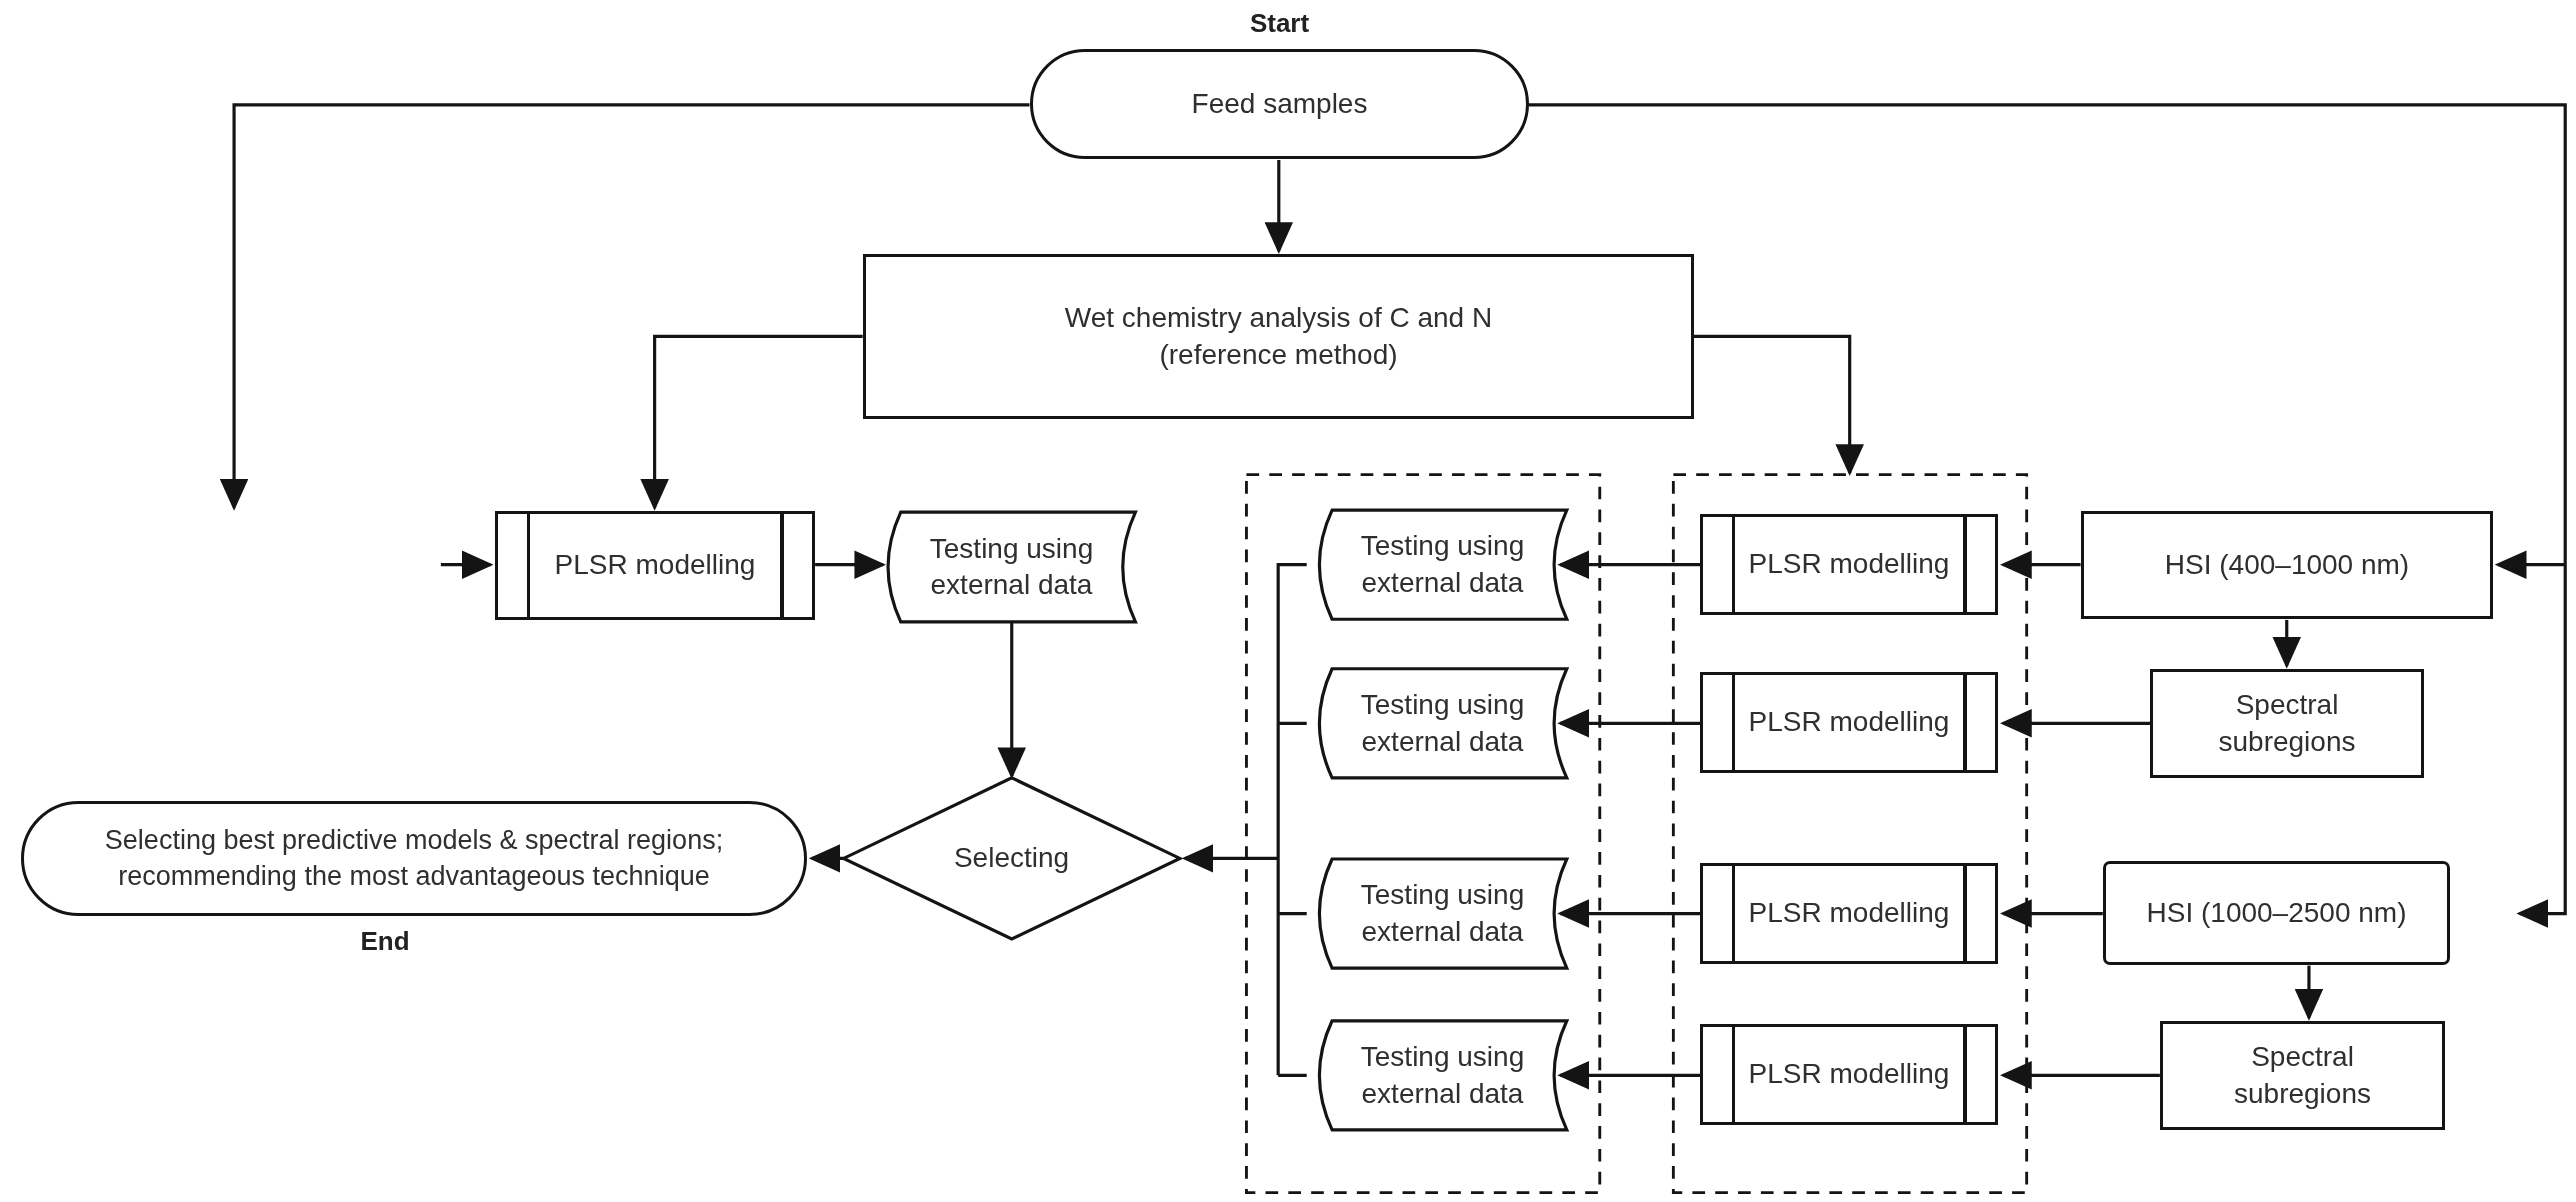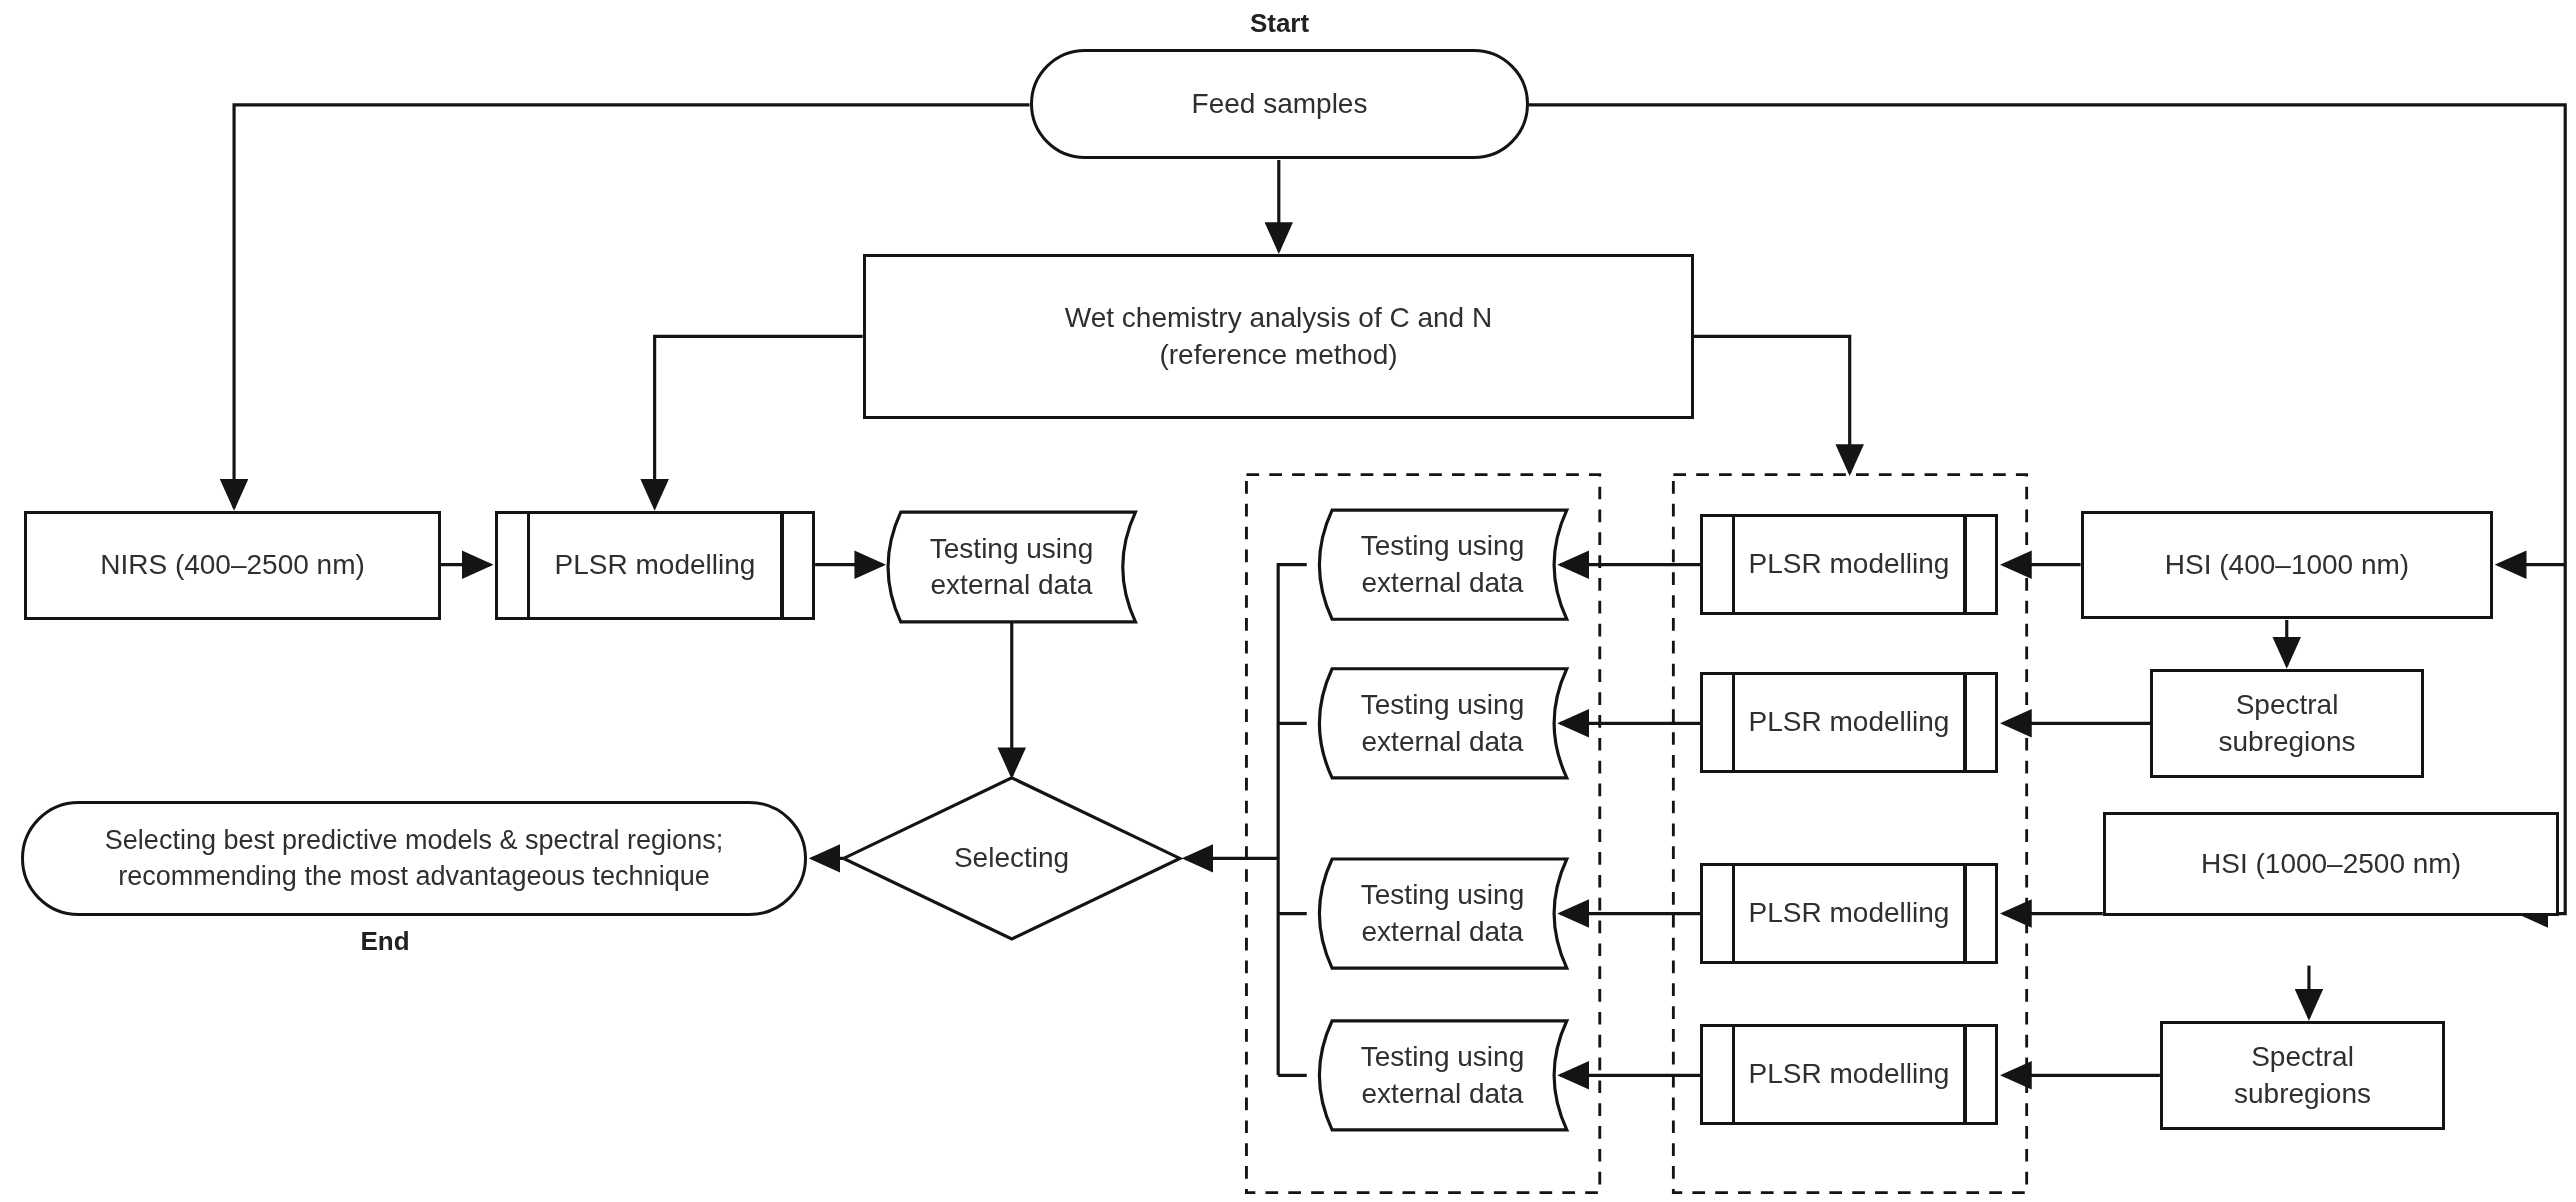--- a/index.html
+++ b/index.html
@@ -113,21 +113,20 @@
 
   <div class="lbl" style="left:1200px;top:5px;width:159px;height:37px;">Start</div>
 
   <div class="node rect two" style="left:863px;top:254px;width:831px;height:165px;">
     <span>Wet chemistry analysis of C and N</span>
     <span>(reference method)</span>
   </div>
 
   <div class="node stadium" style="left:1030px;top:49px;width:499px;height:110px;">Feed samples</div>
 
-  <div class="node rect" style="left:24px;top:511px;width:417px;height:109px;">NIRS (400–2500 nm)</div>
 
   <div class="node rect pre" style="left:495px;top:511px;width:320px;height:109px;">PLSR modelling</div>
 
   <div class="node txt two" style="left:888px;top:512px;width:247px;height:110px;">
     <span>Testing using</span>
     <span>external data</span>
   </div>
 
   <div class="node txt" style="left:907px;top:827px;width:209px;height:63px;">Selecting</div>
 
@@ -160,21 +159,21 @@
   <div class="node rect pre" style="left:1700px;top:863px;width:298px;height:101px;">PLSR modelling</div>
   <div class="node rect pre" style="left:1700px;top:1024px;width:298px;height:101px;">PLSR modelling</div>
 
   <div class="node rect" style="left:2081px;top:511px;width:412px;height:108px;">HSI (400–1000 nm)</div>
 
   <div class="node rect two" style="left:2150px;top:669px;width:274px;height:109px;">
     <span>Spectral</span>
     <span>subregions</span>
   </div>
 
-  <div class="node rect" style="left:2103px;top:812px;width:456px;height:104px;">HSI (1000–2500 nm)</div>
+  <div class="node rect" style="left:2103px;top:861px;width:347px;height:104px;border-radius:7px;">HSI (1000–2500 nm)</div>
 
   <div class="node rect two" style="left:2160px;top:1021px;width:285px;height:109px;">
     <span>Spectral</span>
     <span>subregions</span>
   </div>
 
 </div>
 
 
 </body></html>

